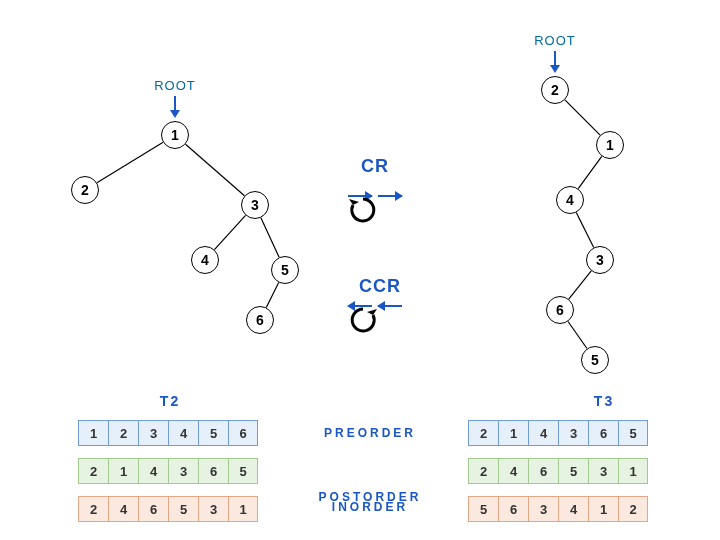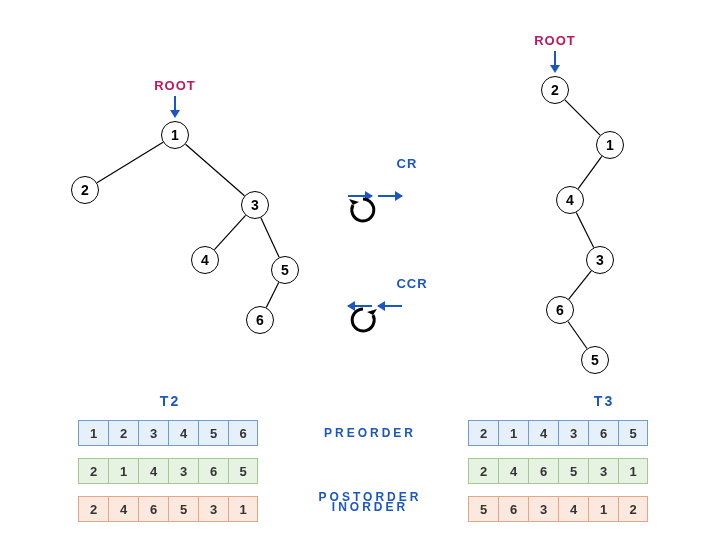--- a/index.html
+++ b/index.html
@@ -23,23 +23,23 @@
     display: flex;
     align-items: center;
     justify-content: center;
     font-size: 14px;
     font-weight: bold;
     transform: translate(-50%, -50%);
     box-sizing: border-box;
   }
   .label-root {
     position: absolute;
-    color: #be185d;
+    color: #0369a1;
     font-size: 13px;
-    font-weight: bold;
+    font-weight: normal;
     letter-spacing: 1px;
     transform: translate(-50%, 0);
   }
   .root-arrow {
     position: absolute;
     transform: translate(-50%, 0);
   }
   .root-arrow::before {
     content: "";
     display: block;
@@ -55,24 +55,23 @@
     height: 0;
     border-left: 5px solid transparent;
     border-right: 5px solid transparent;
     border-top: 8px solid #1a56c4;
     margin: 0 auto;
   }
   .cr-label, .ccr-label {
     position: absolute;
     color: #1a56c4;
     font-weight: bold;
-    font-size: 13px;
+    font-size: 18px;
     letter-spacing: 1px;
     transform: translate(-50%,0);
-    margin-left: 32px;
   }
   .rot-group {
     position: absolute;
     display: flex;
     align-items: center;
     gap: 6px;
     transform: translate(-50%, -50%);
   }
   .harrow {
     width: 24px;

